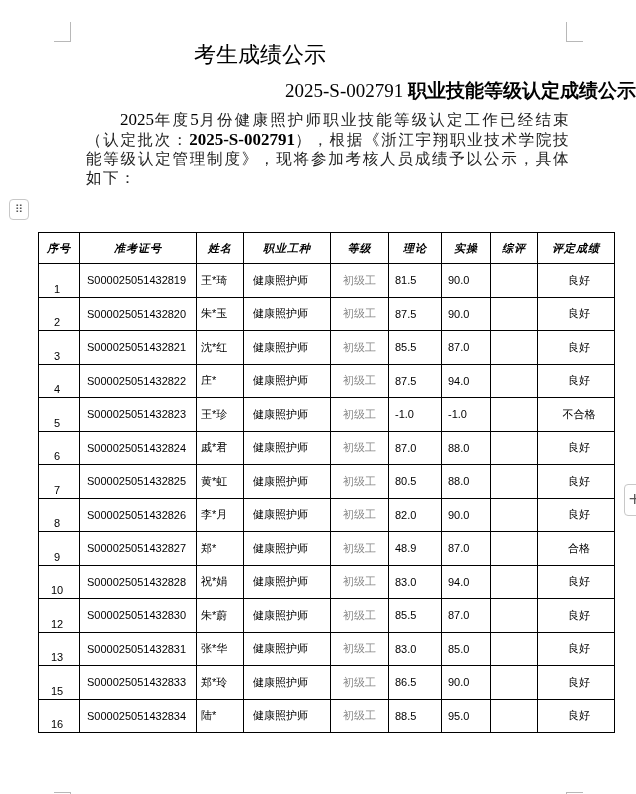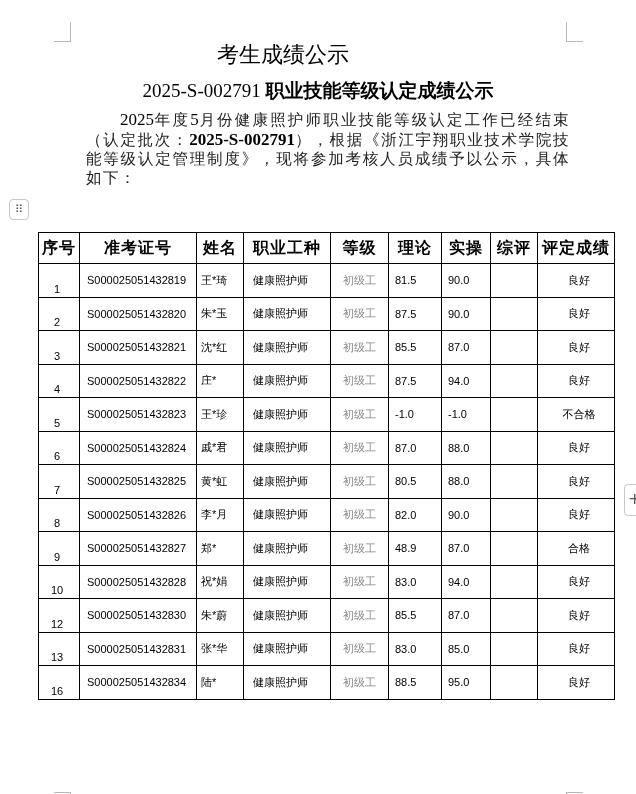--- a/index.html
+++ b/index.html
@@ -8,24 +8,24 @@
     font-family: "DejaVu Sans", sans-serif; color: #000;
   }
   .corner { position: absolute; border-color: #b8b8b8; border-style: solid; border-width: 0; }
   .c-tl { left: 54px; top: 22px; width: 16px; height: 19px; border-right-width: 1px; border-bottom-width: 1px; }
   .c-tr { left: 566px; top: 22px; width: 16px; height: 19px; border-left-width: 1px; border-bottom-width: 1px; }
   .c-bl { left: 54px; top: 792px; width: 16px; height: 10px; border-right-width: 1px; border-top-width: 1px; }
   .c-br { left: 566px; top: 792px; width: 16px; height: 10px; border-left-width: 1px; border-top-width: 1px; }
 
   .title {
     position: absolute; left: 0; width: 520px; top: 40px; text-align: center;
-    font-family: "DejaVu Sans", sans-serif; font-size: 22px; letter-spacing: 0px; margin-left: 23px;
+    font-family: "DejaVu Sans", sans-serif; font-size: 22px; letter-spacing: 0px;
   }
   .subtitle {
-    position: absolute; left: 0; width: 636px; top: 78px; text-align: center;
+    position: absolute; left: 0; width: 636px; top: 78px; text-align: right;
     font-family: "Liberation Serif", serif; font-size: 19px; font-weight: bold;
   }
   .subtitle .num { font-weight: normal; }
   .para {
     position: absolute; left: 86px; top: 110px; width: 484px;
     font-family: "DejaVu Serif", serif; font-size: 15.5px; line-height: 19px;
     text-indent: 34px; text-align: justify; letter-spacing: 1.4px; color: #222;
   }
   .para .b { font-family: "Liberation Serif", serif; font-size: 17px; letter-spacing: 0; color:#000; }
   .para .bb { font-family: "Liberation Serif", serif; font-size: 17px; letter-spacing: 0; font-weight: bold; color:#000; }
@@ -40,22 +40,22 @@
     border: 1px solid #c8c8c8; border-radius: 4px; box-sizing: border-box; background: #fff;
     font-size: 16px; color: #555; padding-left: 3px; line-height: 28px;
   }
 
   table.scores {
     position: absolute; left: 38px; top: 232px; border-collapse: collapse;
     table-layout: fixed; width: 576px;
   }
   table.scores td, table.scores th { border: 1.3px solid #000; padding: 0; overflow: hidden; white-space: nowrap; }
   table.scores th {
-    height: 30px; font-family: "DejaVu Serif", serif; font-weight: bold; font-size: 16px;
-    text-align: center; vertical-align: middle; letter-spacing: 1px;
+    height: 30px; font-family: "DejaVu Serif", serif; font-weight: bold; font-size: 11px;
+    text-align: center; vertical-align: middle; letter-spacing: 1px; font-style: italic;
   }
   table.scores td { height: 30.5px; font-family: "Liberation Sans", sans-serif; font-size: 11px; vertical-align: middle; }
   td.seq { text-align: center; vertical-align: bottom !important; padding-bottom: 2px !important; font-size: 11.5px; padding-left: 0; }
   td.seq span { position: relative; left: -2px; }
   td.exam { padding-left: 7px !important; font-size: 11px; }
   td.name { padding-left: 4px !important; font-family: "DejaVu Sans", sans-serif; font-size: 10.5px; }
   td.job { padding-left: 9px !important; font-family: "DejaVu Sans", sans-serif; font-size: 13px; }
   td.level { text-align: center; font-family: "DejaVu Serif", serif; font-size: 10.5px; color: #888; }
   td.num { padding-left: 6px !important; font-size: 11px; }
   td.result { padding-left: 6px !important; font-family: "DejaVu Sans", sans-serif; font-size: 10.5px; text-align: center; }
@@ -230,20 +230,31 @@
         <td class="exam"><span>S000025051432831</span></td>
         <td class="name"><span>张*华</span></td>
         <td class="job"><span>健康照护师</span></td>
         <td class="level"><span>初级工</span></td>
         <td class="num"><span>83.0</span></td>
         <td class="num"><span>85.0</span></td>
         <td class="num"><span></span></td>
         <td class="result"><span>良好</span></td>
       </tr>
       <tr>
+        <td class="seq"><span>15</span></td>
+        <td class="exam"><span>S000025051432833</span></td>
+        <td class="name"><span>郑*玲</span></td>
+        <td class="job"><span>健康照护师</span></td>
+        <td class="level"><span>初级工</span></td>
+        <td class="num"><span>86.5</span></td>
+        <td class="num"><span>90.0</span></td>
+        <td class="num"><span></span></td>
+        <td class="result"><span>良好</span></td>
+      </tr>
+      <tr>
         <td class="seq"><span>16</span></td>
         <td class="exam"><span>S000025051432834</span></td>
         <td class="name"><span>陆*</span></td>
         <td class="job"><span>健康照护师</span></td>
         <td class="level"><span>初级工</span></td>
         <td class="num"><span>88.5</span></td>
         <td class="num"><span>95.0</span></td>
         <td class="num"><span></span></td>
         <td class="result"><span>良好</span></td>
       </tr>

